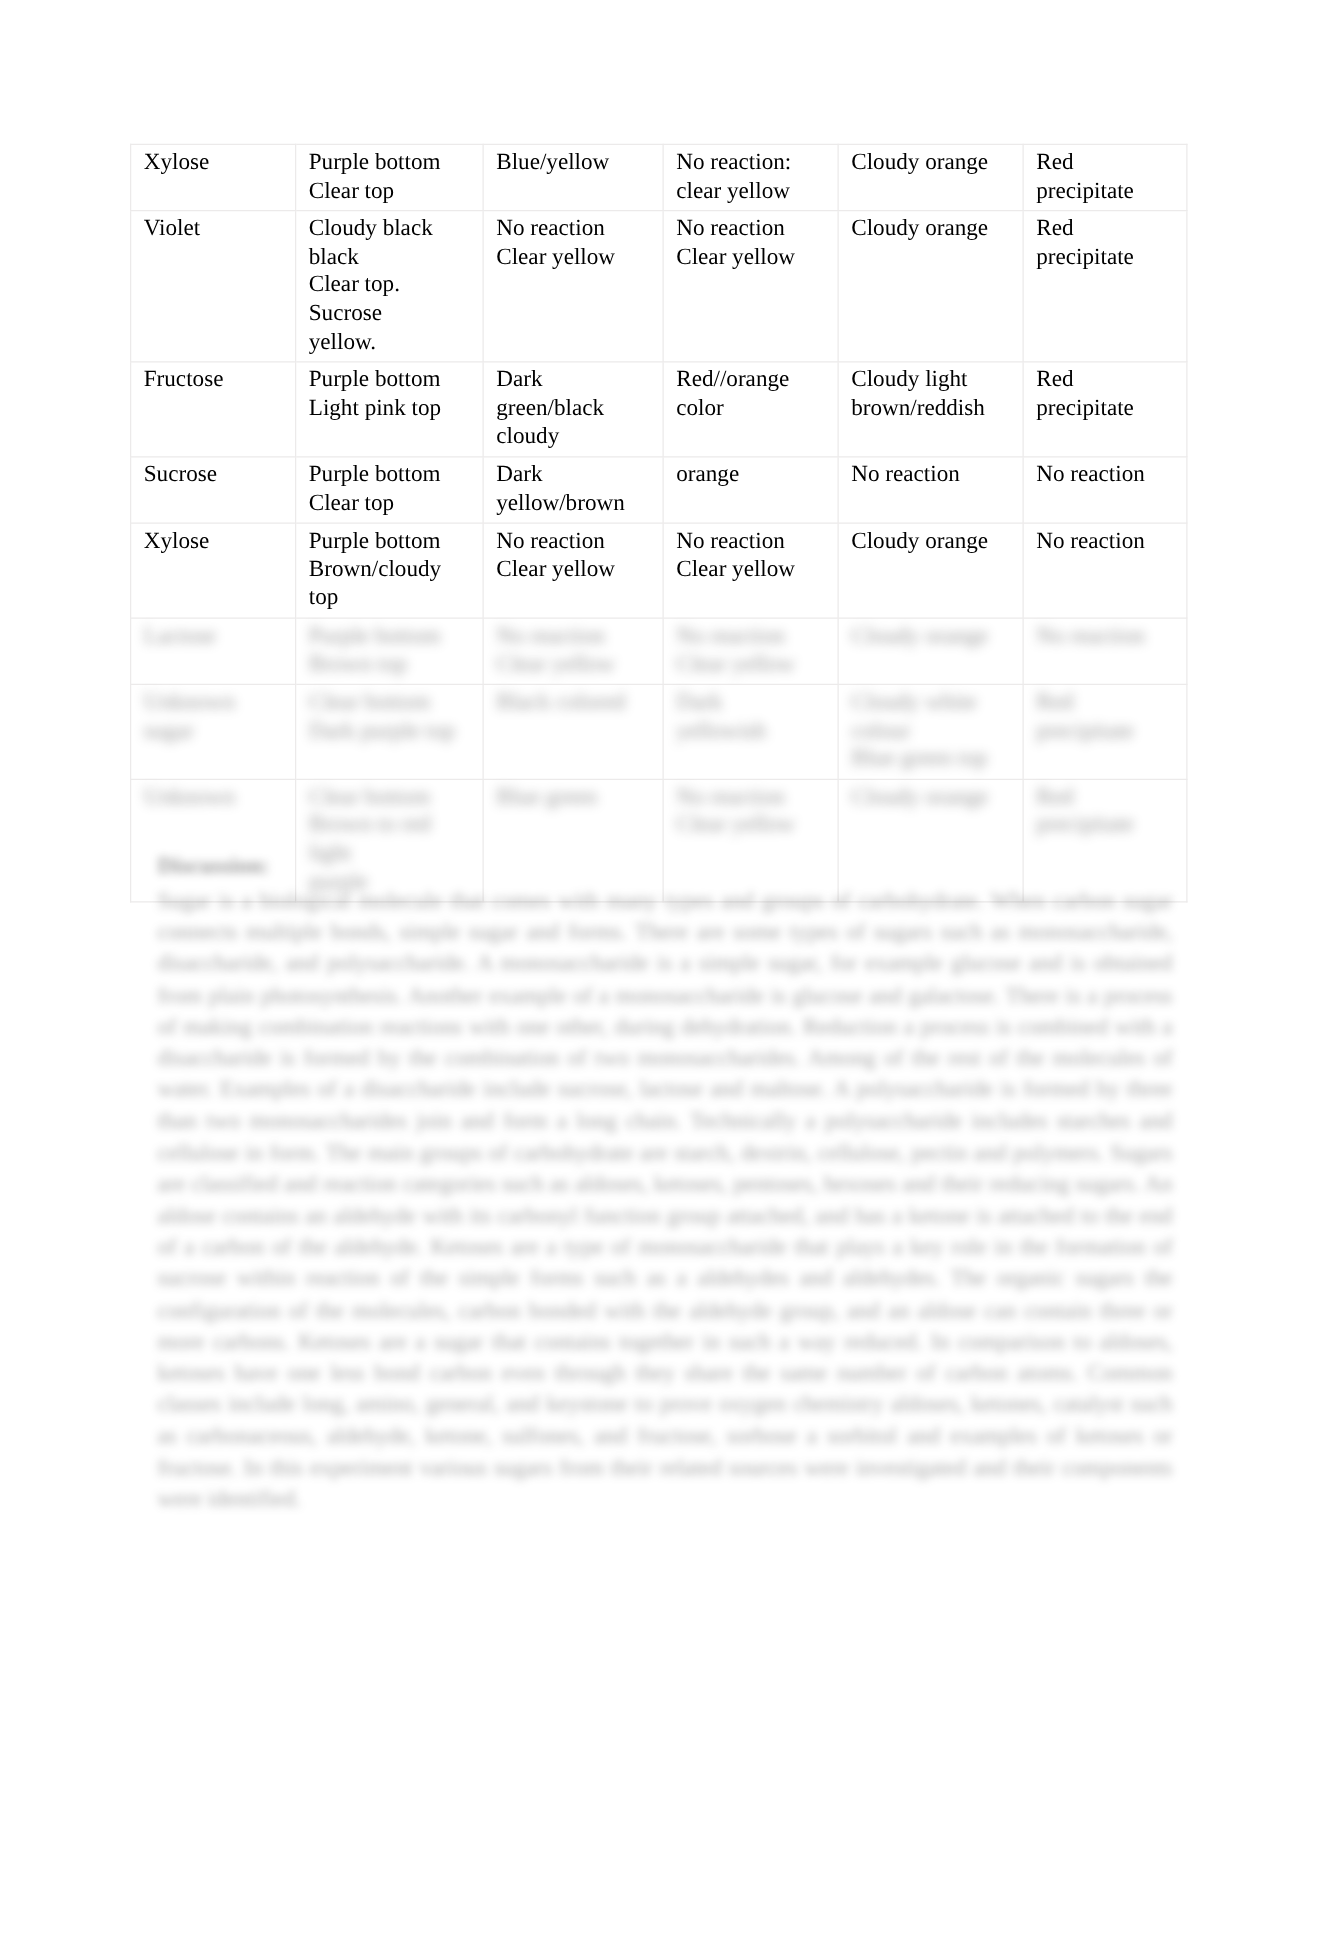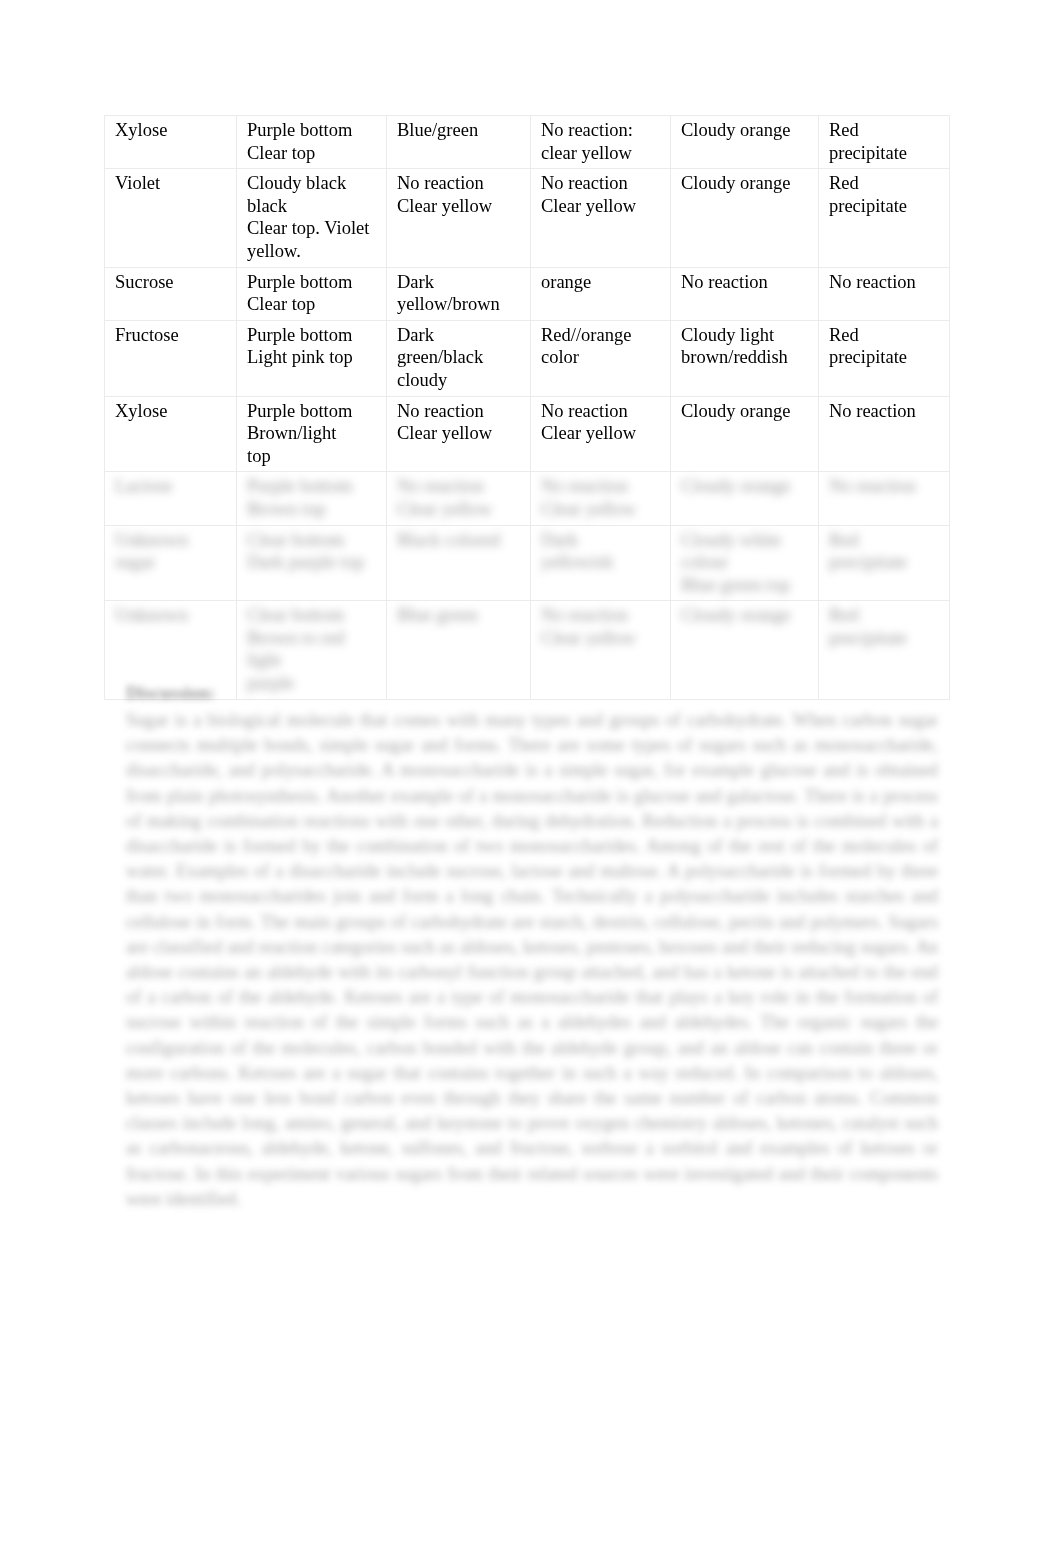--- a/index.html
+++ b/index.html
@@ -108,80 +108,58 @@
     <tbody>
         <tr>
           <td>
             <span class="cell-line">Xylose</span>
           </td>
           <td>
             <span class="cell-line">Purple bottom</span>
             <span class="cell-line">Clear top</span>
           </td>
           <td>
-            <span class="cell-line">Blue/green</span>
+            <span class="cell-line">Blue/yellow</span>
           </td>
           <td>
             <span class="cell-line">No reaction:</span>
             <span class="cell-line">clear yellow</span>
           </td>
           <td>
             <span class="cell-line">Cloudy orange</span>
           </td>
           <td>
             <span class="cell-line">Red</span>
             <span class="cell-line">precipitate</span>
           </td>
         </tr>
         <tr>
           <td>
             <span class="cell-line">Violet</span>
           </td>
           <td>
             <span class="cell-line">Cloudy black</span>
             <span class="cell-line">black</span>
-            <span class="cell-line">Clear top. Violet</span>
+            <span class="cell-line">Clear top. Sucrose</span>
             <span class="cell-line">yellow.</span>
           </td>
           <td>
             <span class="cell-line">No reaction</span>
             <span class="cell-line">Clear yellow</span>
           </td>
           <td>
             <span class="cell-line">No reaction</span>
             <span class="cell-line">Clear yellow</span>
           </td>
           <td>
             <span class="cell-line">Cloudy orange</span>
           </td>
           <td>
             <span class="cell-line">Red</span>
             <span class="cell-line">precipitate</span>
-          </td>
-        </tr>
-        <tr>
-          <td>
-            <span class="cell-line">Sucrose</span>
-          </td>
-          <td>
-            <span class="cell-line">Purple bottom</span>
-            <span class="cell-line">Clear top</span>
-          </td>
-          <td>
-            <span class="cell-line">Dark</span>
-            <span class="cell-line">yellow/brown</span>
-          </td>
-          <td>
-            <span class="cell-line">orange</span>
-          </td>
-          <td>
-            <span class="cell-line">No reaction</span>
-          </td>
-          <td>
-            <span class="cell-line">No reaction</span>
           </td>
         </tr>
         <tr>
           <td>
             <span class="cell-line">Fructose</span>
           </td>
           <td>
             <span class="cell-line">Purple bottom</span>
             <span class="cell-line">Light pink top</span>
           </td>
@@ -198,25 +176,47 @@
             <span class="cell-line">Cloudy light</span>
             <span class="cell-line">brown/reddish</span>
           </td>
           <td>
             <span class="cell-line">Red</span>
             <span class="cell-line">precipitate</span>
           </td>
         </tr>
         <tr>
           <td>
+            <span class="cell-line">Sucrose</span>
+          </td>
+          <td>
+            <span class="cell-line">Purple bottom</span>
+            <span class="cell-line">Clear top</span>
+          </td>
+          <td>
+            <span class="cell-line">Dark</span>
+            <span class="cell-line">yellow/brown</span>
+          </td>
+          <td>
+            <span class="cell-line">orange</span>
+          </td>
+          <td>
+            <span class="cell-line">No reaction</span>
+          </td>
+          <td>
+            <span class="cell-line">No reaction</span>
+          </td>
+        </tr>
+        <tr>
+          <td>
             <span class="cell-line">Xylose</span>
           </td>
           <td>
             <span class="cell-line">Purple bottom</span>
-            <span class="cell-line">Brown/light</span>
+            <span class="cell-line">Brown/cloudy</span>
             <span class="cell-line">top</span>
           </td>
           <td>
             <span class="cell-line">No reaction</span>
             <span class="cell-line">Clear yellow</span>
           </td>
           <td>
             <span class="cell-line">No reaction</span>
             <span class="cell-line">Clear yellow</span>
           </td>

